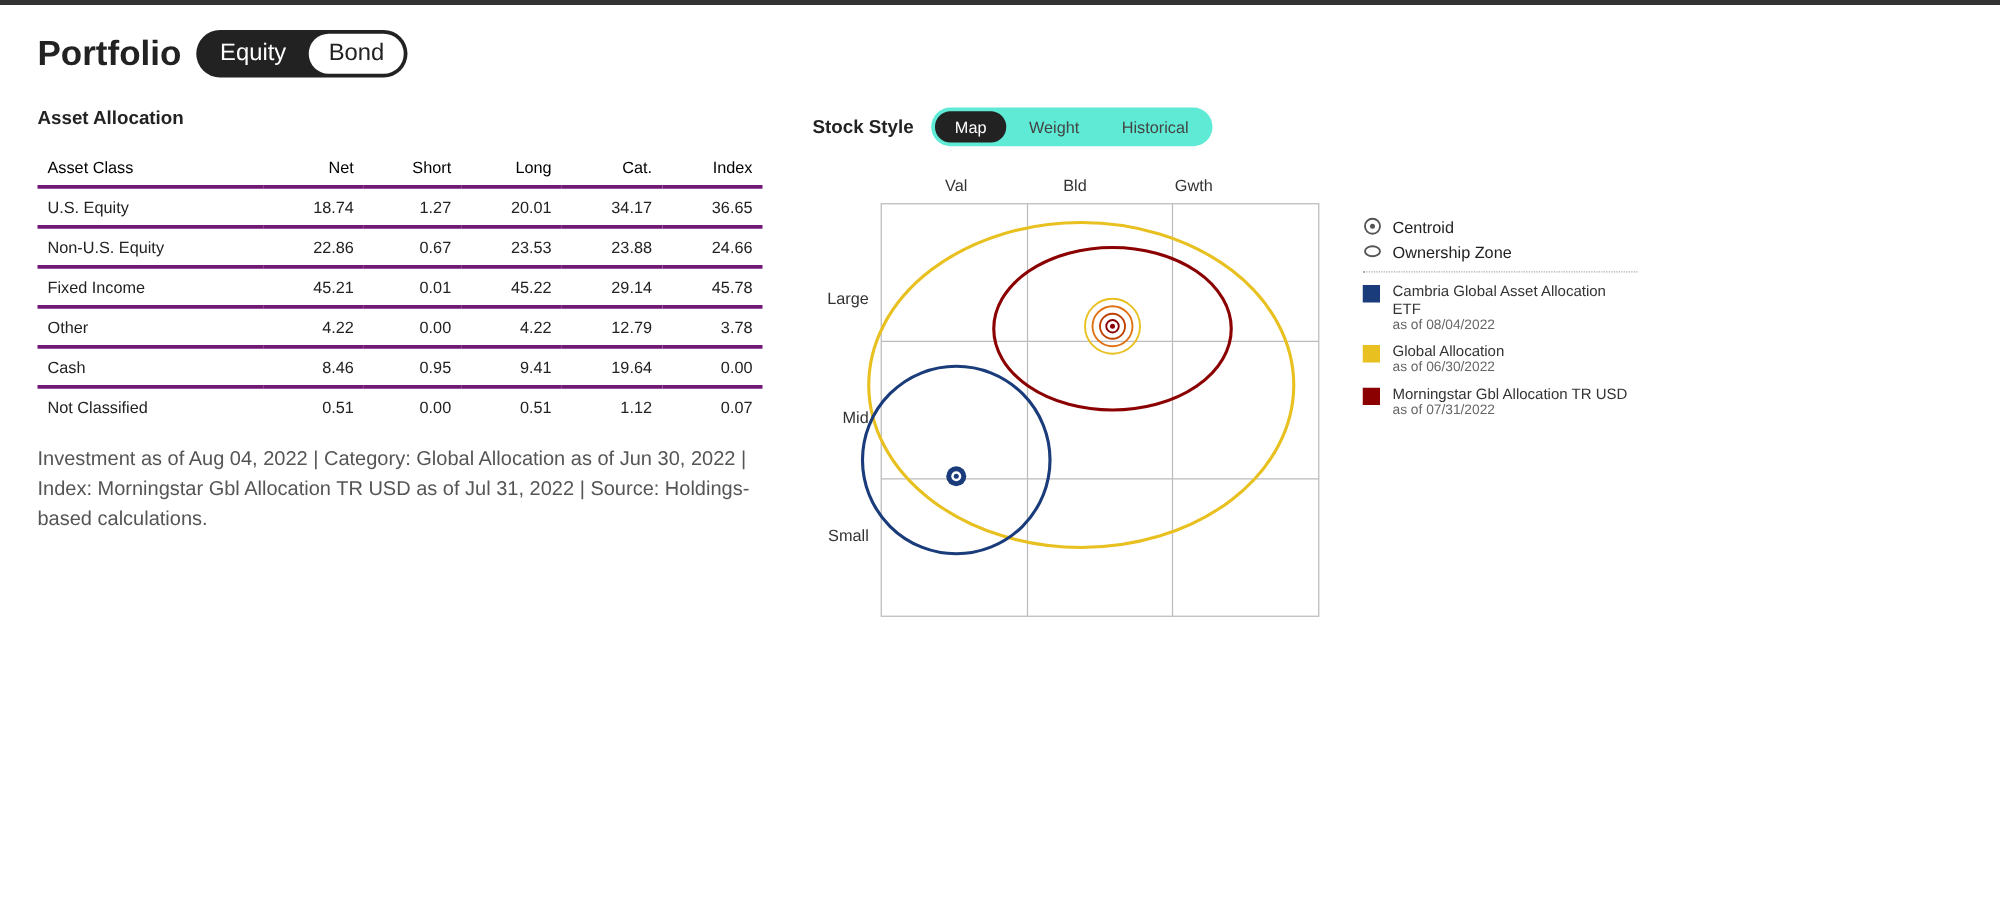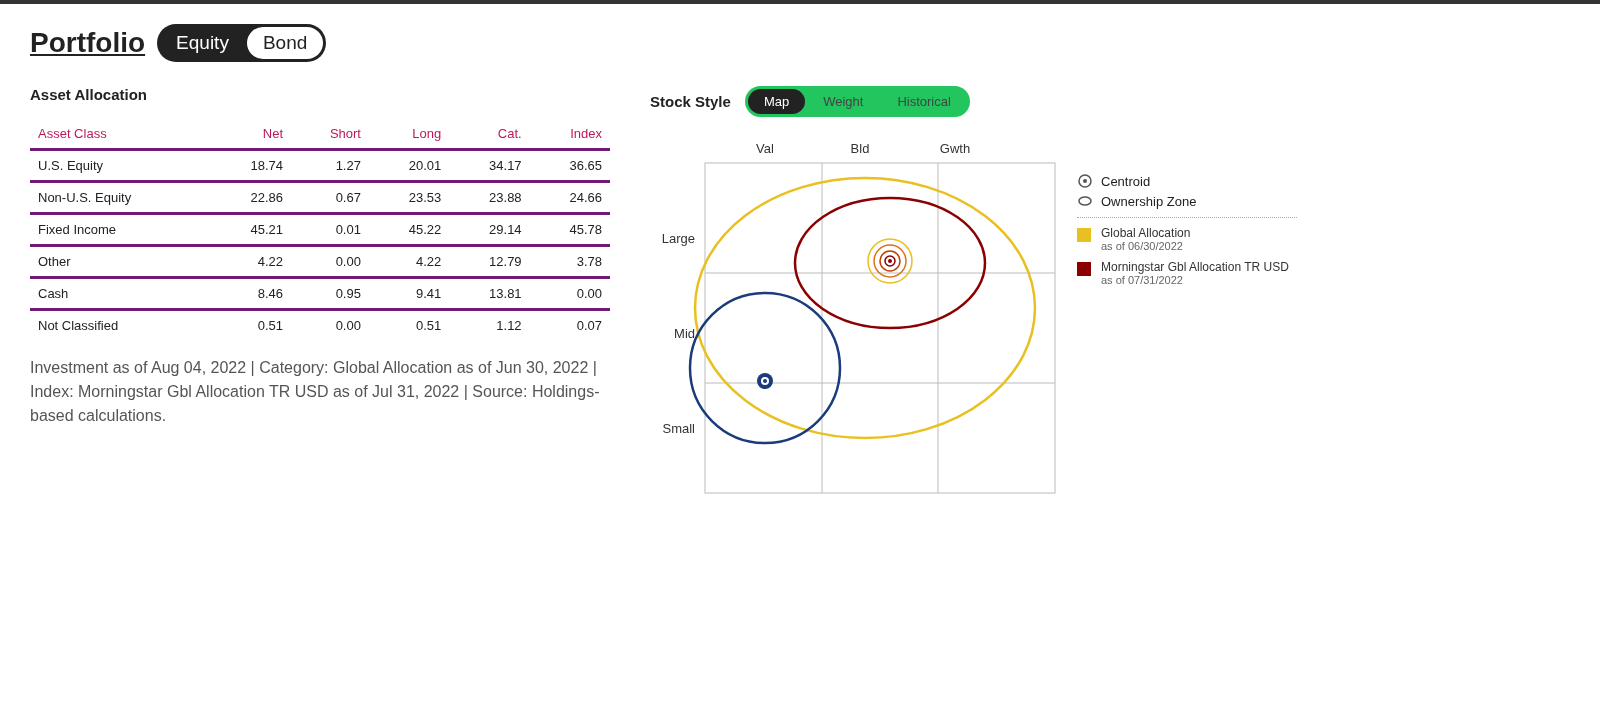--- a/index.html
+++ b/index.html
@@ -20,21 +20,20 @@
     }
     .header-row {
       display: flex;
       align-items: center;
       gap: 12px;
       margin-bottom: 24px;
     }
     .page-title {
       font-size: 28px;
       font-weight: 700;
-      text-decoration: underline;
     }
     .toggle-group {
       display: flex;
       background: #222;
       border-radius: 20px;
       padding: 3px;
       gap: 2px;
     }
     .toggle-btn {
       padding: 5px 16px;
@@ -74,21 +73,21 @@
     .asset-table th, .asset-table td {
       padding: 7px 8px;
       text-align: right;
       font-size: 13px;
     }
     .asset-table th:first-child, .asset-table td:first-child {
       text-align: left;
     }
     .asset-table thead th {
       font-weight: 400;
-      color: #be185d;
+      color: #000000;
       border-bottom: none;
     }
     .asset-table tbody tr {
       border-top: 3px solid #701a75;
     }
     .asset-table tbody td {
       color: #222;
     }
     .footnote {
       margin-top: 16px;
@@ -103,41 +102,41 @@
       gap: 14px;
       margin-bottom: 16px;
     }
     .stock-style-title {
       font-size: 15px;
       font-weight: 700;
       text-align: right;
     }
     .tab-group {
       display: flex;
-      background: #22c55e;
+      background: #5eead4;
       border-radius: 20px;
       padding: 3px;
       gap: 2px;
     }
     .tab-btn {
       padding: 5px 16px;
       border-radius: 16px;
       border: none;
       cursor: pointer;
       font-size: 13px;
       background: transparent;
       color: #444;
     }
     .tab-btn.active {
       background: #222;
       color: #fff;
     }
     .chart-area {
       display: flex;
-      gap: 7px;
+      gap: 20px;
       align-items: flex-start;
     }
     .style-map-container {
       position: relative;
       width: 420px;
       height: 380px;
     }
     .style-map-svg {
       width: 420px;
       height: 380px;
@@ -237,21 +236,21 @@
               <td>0.00</td>
               <td>4.22</td>
               <td>12.79</td>
               <td>3.78</td>
             </tr>
             <tr>
               <td>Cash</td>
               <td>8.46</td>
               <td>0.95</td>
               <td>9.41</td>
-              <td>13.81</td>
+              <td>19.64</td>
               <td>0.00</td>
             </tr>
             <tr>
               <td>Not Classified</td>
               <td>0.51</td>
               <td>0.00</td>
               <td>0.51</td>
               <td>1.12</td>
               <td>0.07</td>
             </tr>
@@ -319,20 +318,29 @@
           </div>
           <div class="legend-row">
             <svg width="16" height="16">
               <ellipse cx="8" cy="8" rx="6" ry="4" fill="none" stroke="#555" stroke-width="1.5"></ellipse>
             </svg>
             <span>Ownership Zone</span>
           </div>
           <div class="legend-divider"></div>
           <div class="legend-item">
             <svg width="14" height="14" class="legend-icon">
+              <rect width="14" height="14" fill="#1a3c7a"></rect>
+            </svg>
+            <div>
+              <div class="legend-text">Cambria Global Asset Allocation ETF</div>
+              <div class="legend-sub">as of 08/04/2022</div>
+            </div>
+          </div>
+          <div class="legend-item">
+            <svg width="14" height="14" class="legend-icon">
               <rect width="14" height="14" fill="#e8c020"></rect>
             </svg>
             <div>
               <div class="legend-text">Global Allocation</div>
               <div class="legend-sub">as of 06/30/2022</div>
             </div>
           </div>
           <div class="legend-item">
             <svg width="14" height="14" class="legend-icon">
               <rect width="14" height="14" fill="#8b0000"></rect>

